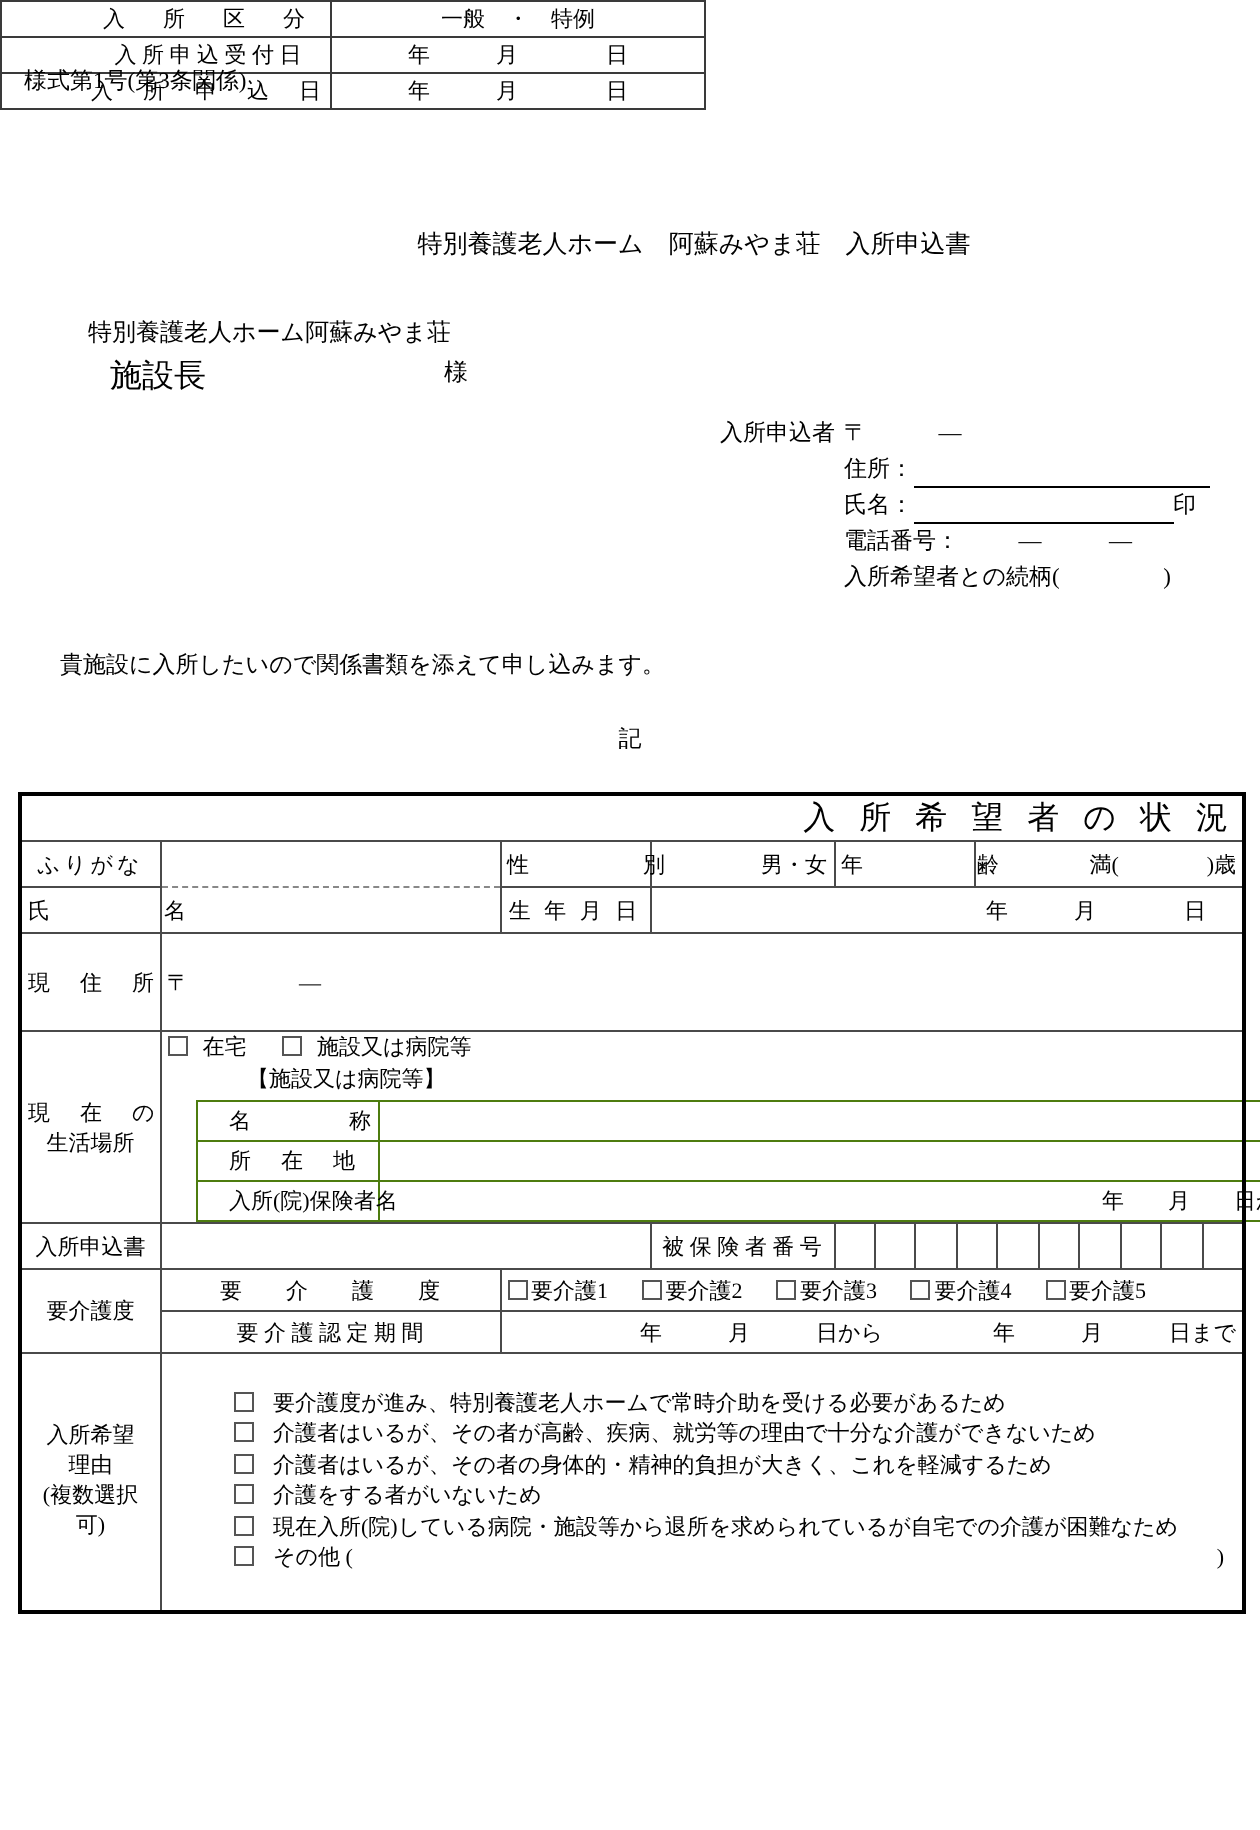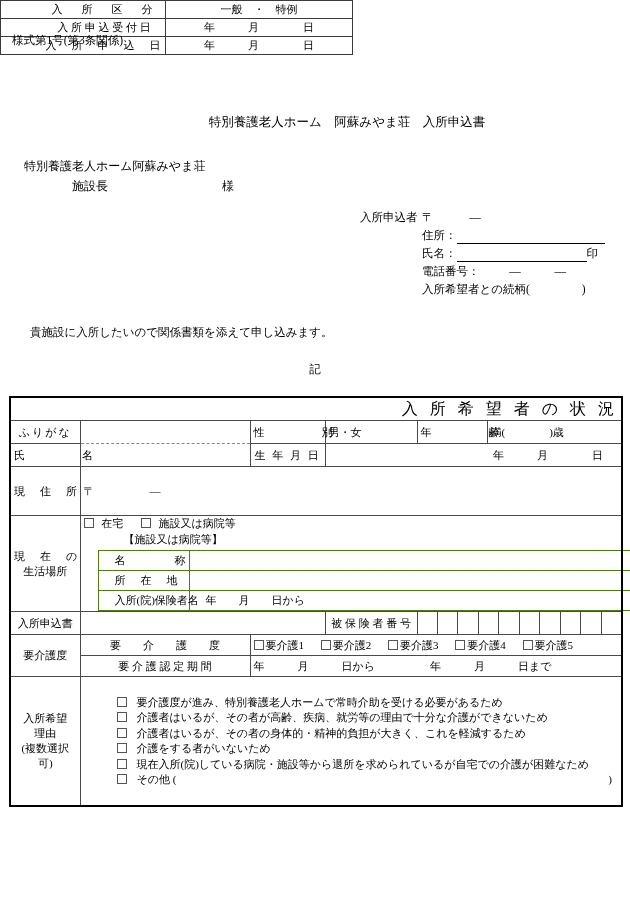--- a/index.html
+++ b/index.html
@@ -19,21 +19,21 @@
 
   .page {
     position: relative;
     width: 630px;
     height: 915px;
   }
 
   
   .abs { position: absolute; }
   .nowrap { white-space: nowrap; }
-  .ctr { text-align: left; }
+  .ctr { text-align: right; }
 
   
   .sp1 { letter-spacing: 2px; }
   .sp2 { letter-spacing: 4px; }
   .sp3 { letter-spacing: 6px; }
 
   
   #form-no {
     left: 12px; top: 33px;
     font-size: 11.5px;
@@ -64,22 +64,22 @@
   
   #doc-title {
     left: 0; top: 114px;
     width: 630px;
     text-align: center;
     font-size: 12.5px;
     padding-left: 32px;
   }
 
   
-  #addressee-line1 { left: 24px; top: 158px; font-size: 12px; }
-  #addressee-line2 { left: 55px; top: 178px; font-size: 12px; margin-left: 17px; }
+  #addressee-line1 { left: 44px; top: 158px; font-size: 12px; }
+  #addressee-line2 { left: 55px; top: 178px; font-size: 16px; }
   #addressee-sama  { left: 222px; top: 178px; font-size: 12px; }
 
   
   #applicant-block {
     left: 360px; top: 208px;
     font-size: 11.5px;
     line-height: 18px;
   }
   #applicant-block .ap-row { position: relative; height: 18px; white-space: nowrap; }
   #applicant-block .ap-title { position: absolute; left: 0; top: 0; }

